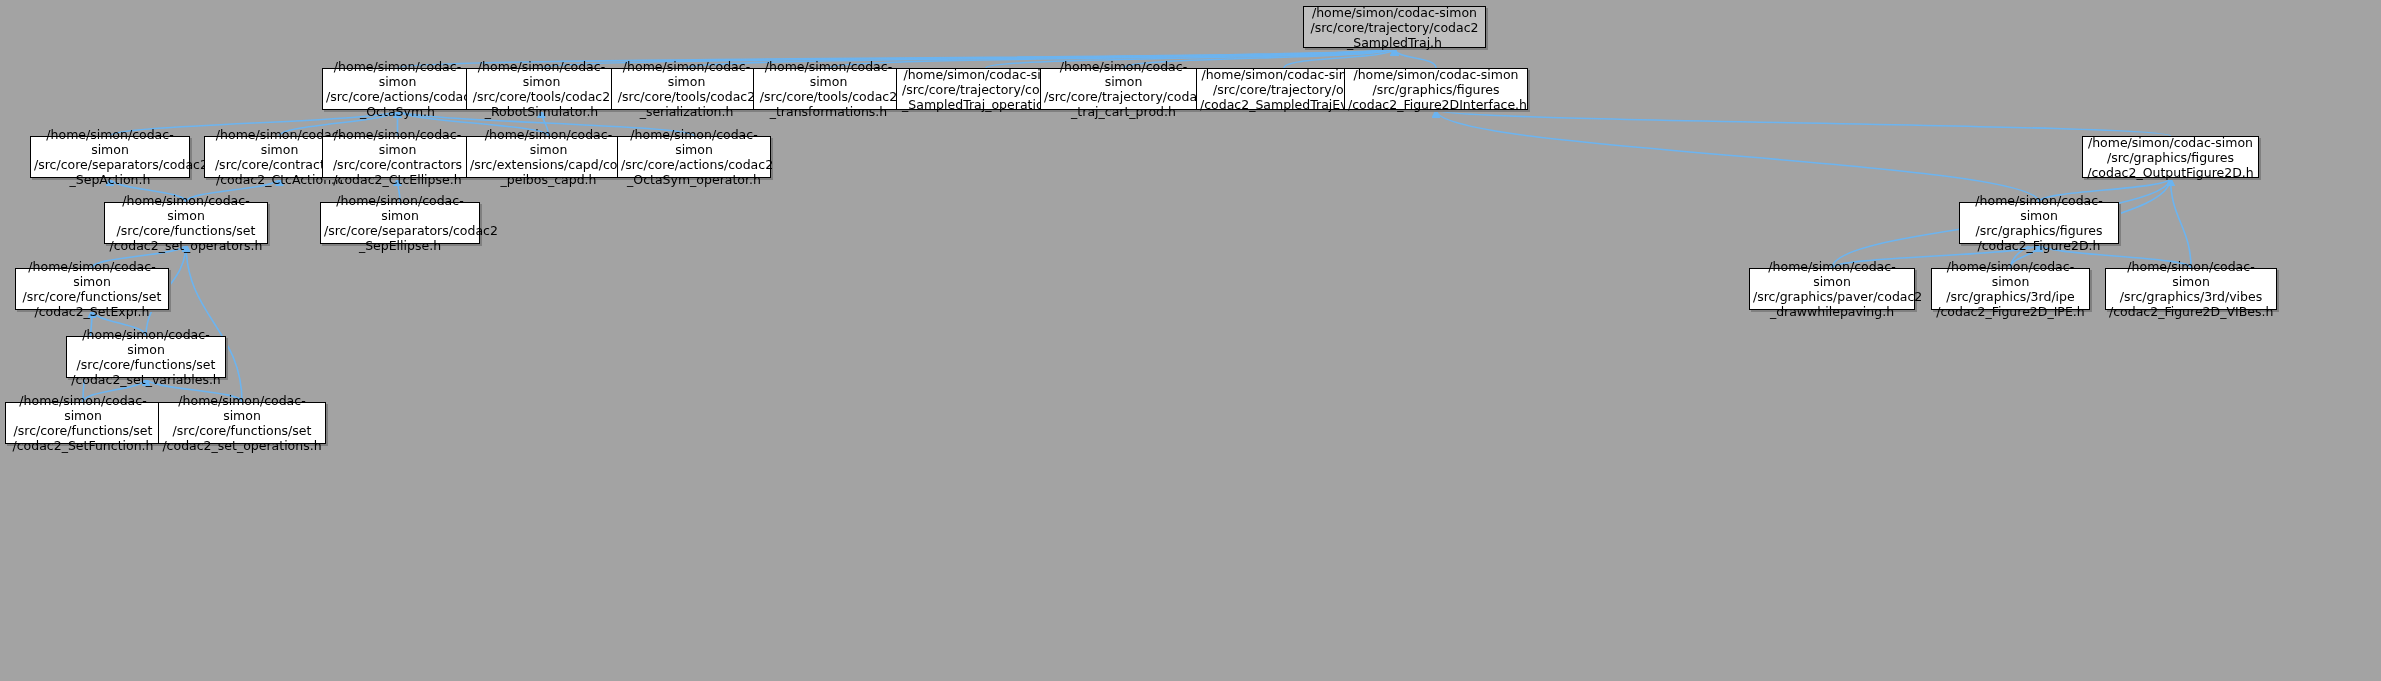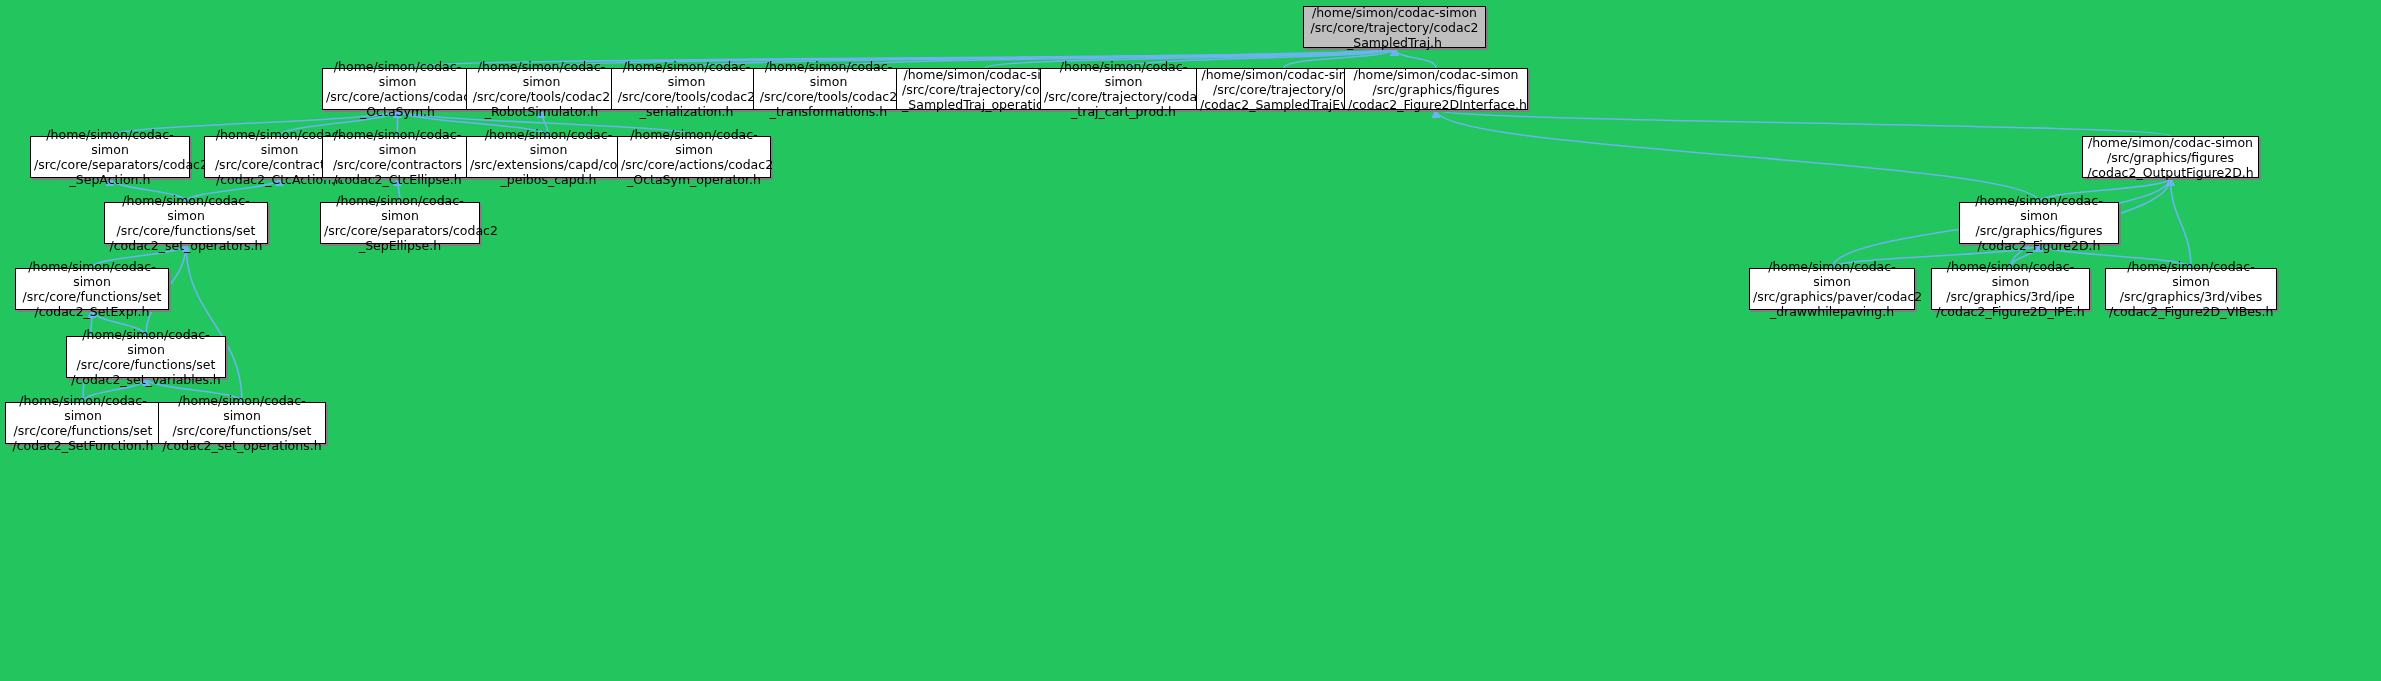--- a/index.html
+++ b/index.html
@@ -1,16 +1,16 @@
 <!DOCTYPE html>
 <html><head>
 <meta charset="utf-8">
 <style>
   html,body{margin:0;padding:0;background:#000;}
-  #graph{position:relative;width:2381px;height:681px;background:#22c55e;
+  #graph{position:relative;width:2381px;height:681px;background:#a3a3a3;
          font-family:"DejaVu Sans","Liberation Sans",sans-serif;overflow:hidden;}
   #edges{position:absolute;left:0;top:0;width:2381px;height:681px;}
   .node{position:absolute;box-sizing:border-box;background:#ffffff;
         border:1px solid #000;display:flex;align-items:center;justify-content:center;
         text-align:center;color:#000;font-size:12.5px;line-height:15px;
         box-shadow:2px 2px 0 0 #808080;white-space:pre-line;padding:0 3px;z-index:2;}
   .node.root{background:#bfbfbf;}
   .node span{display:block;width:100%;}
 </style>
 </head>

